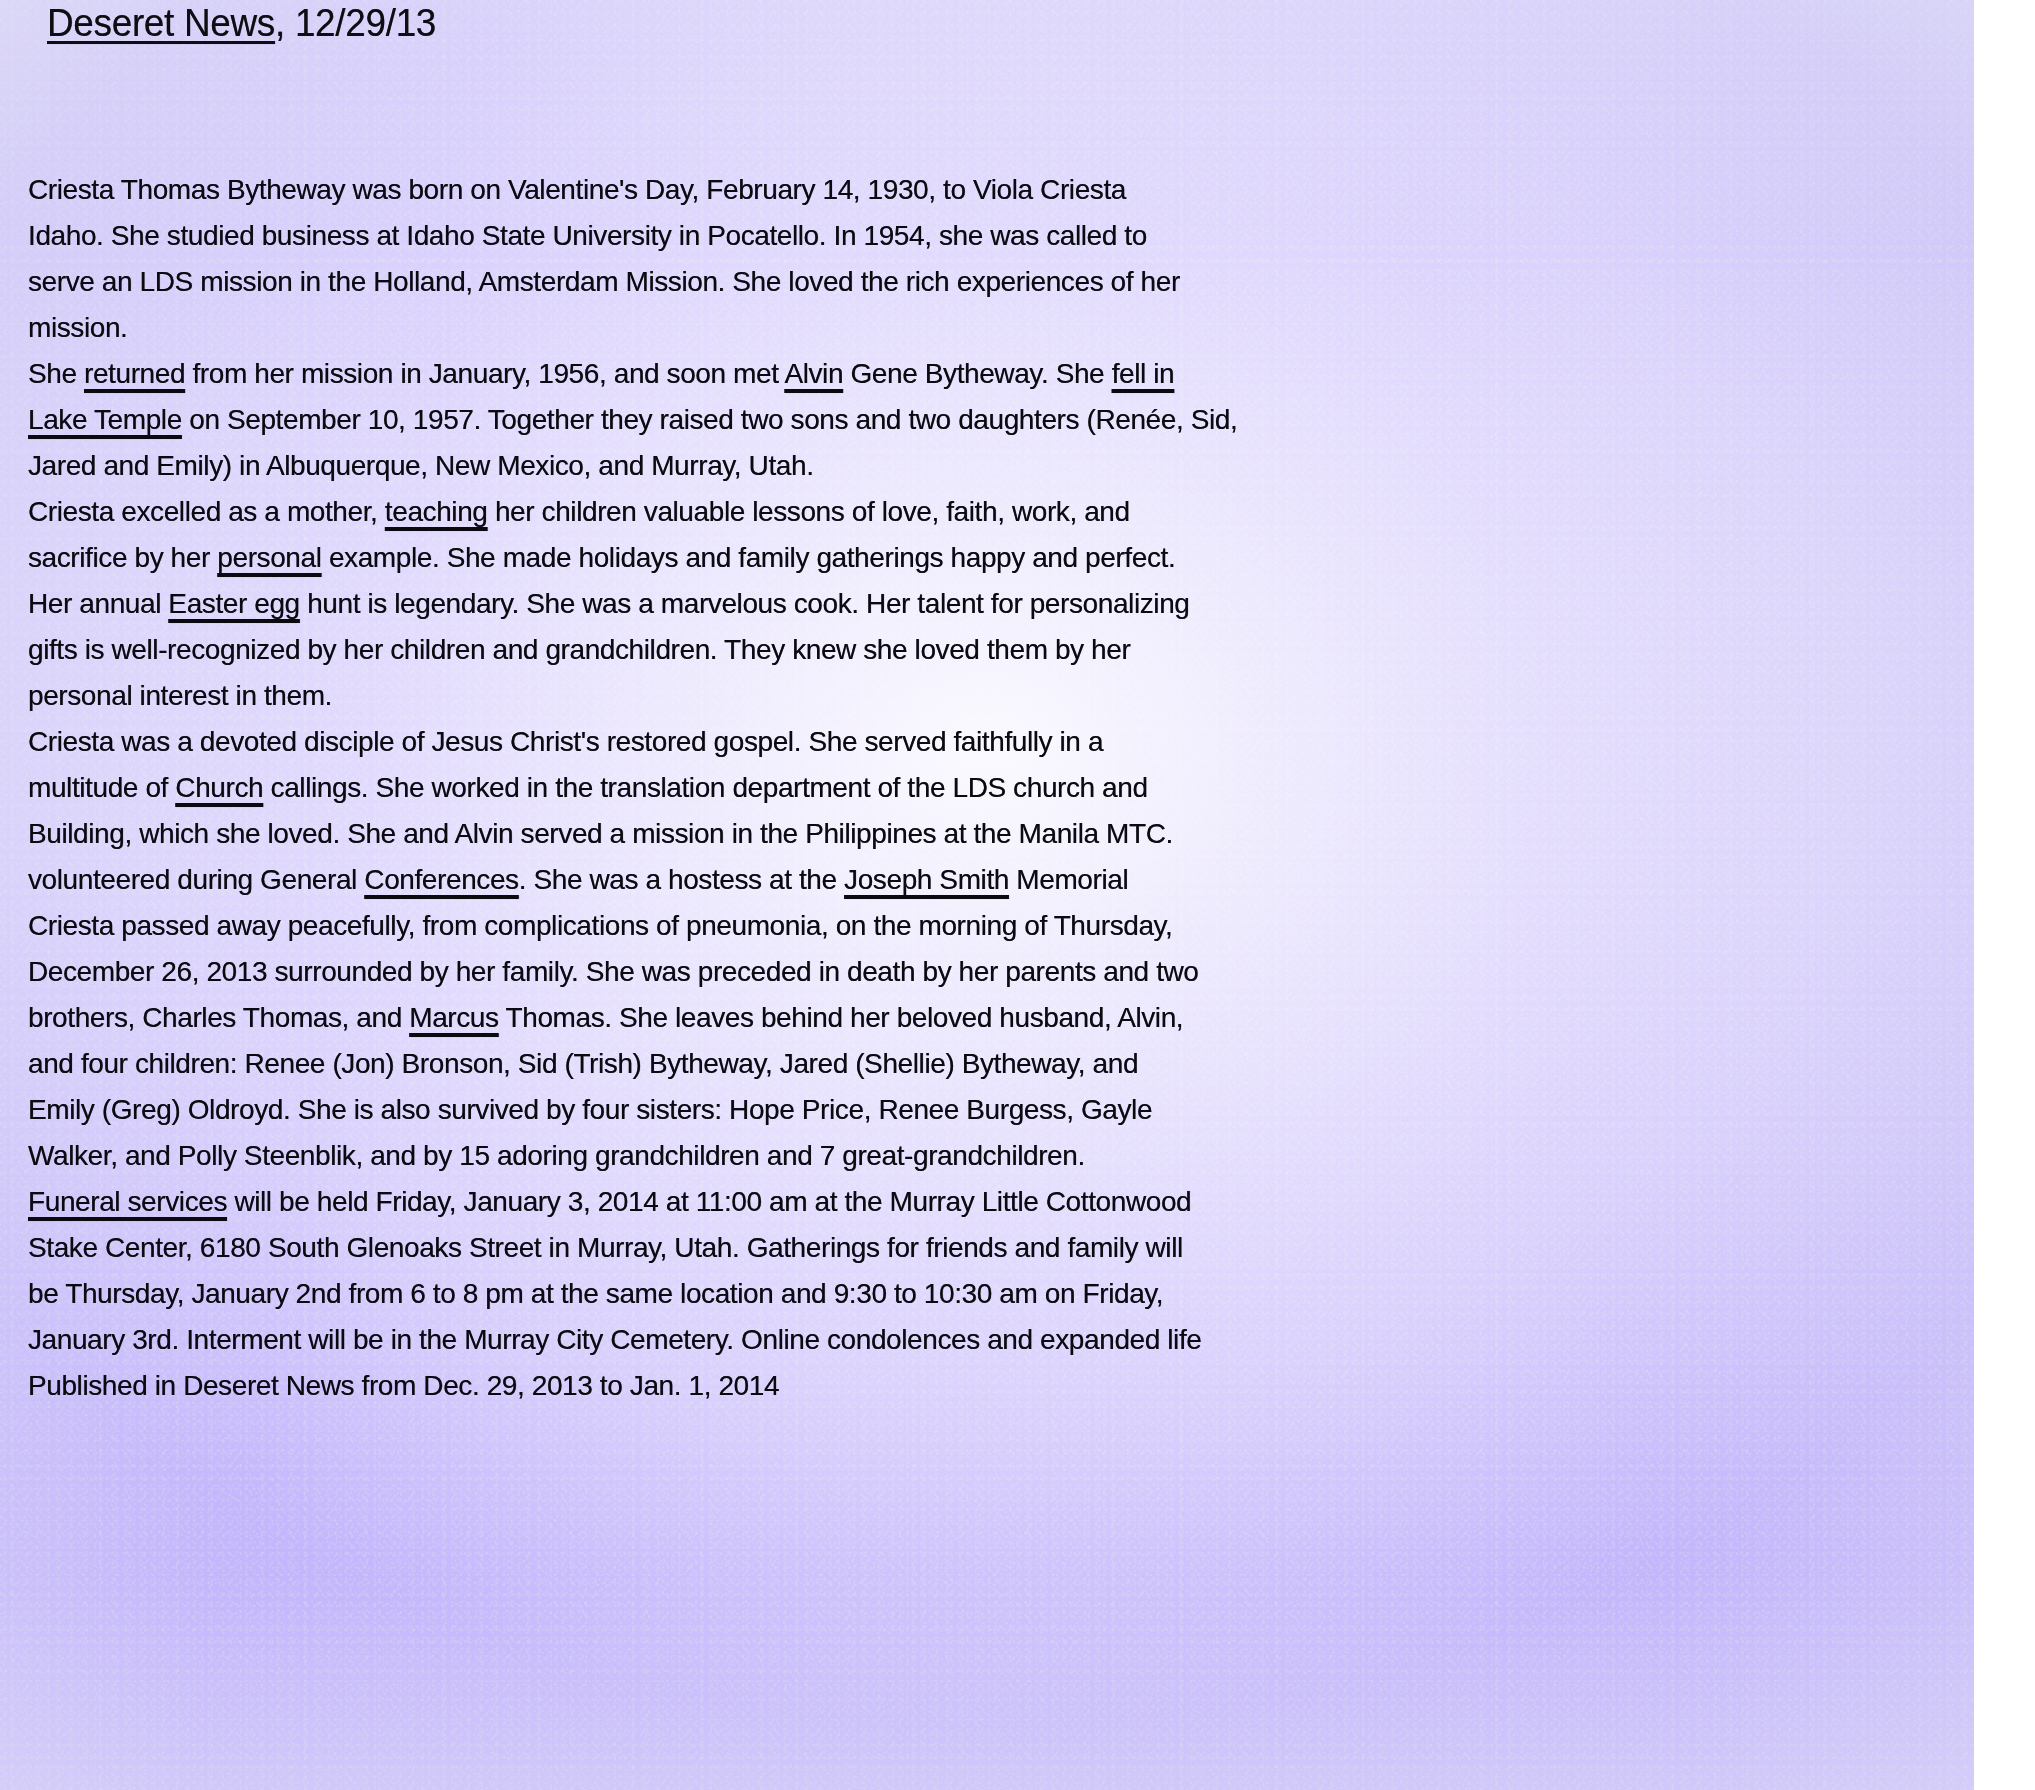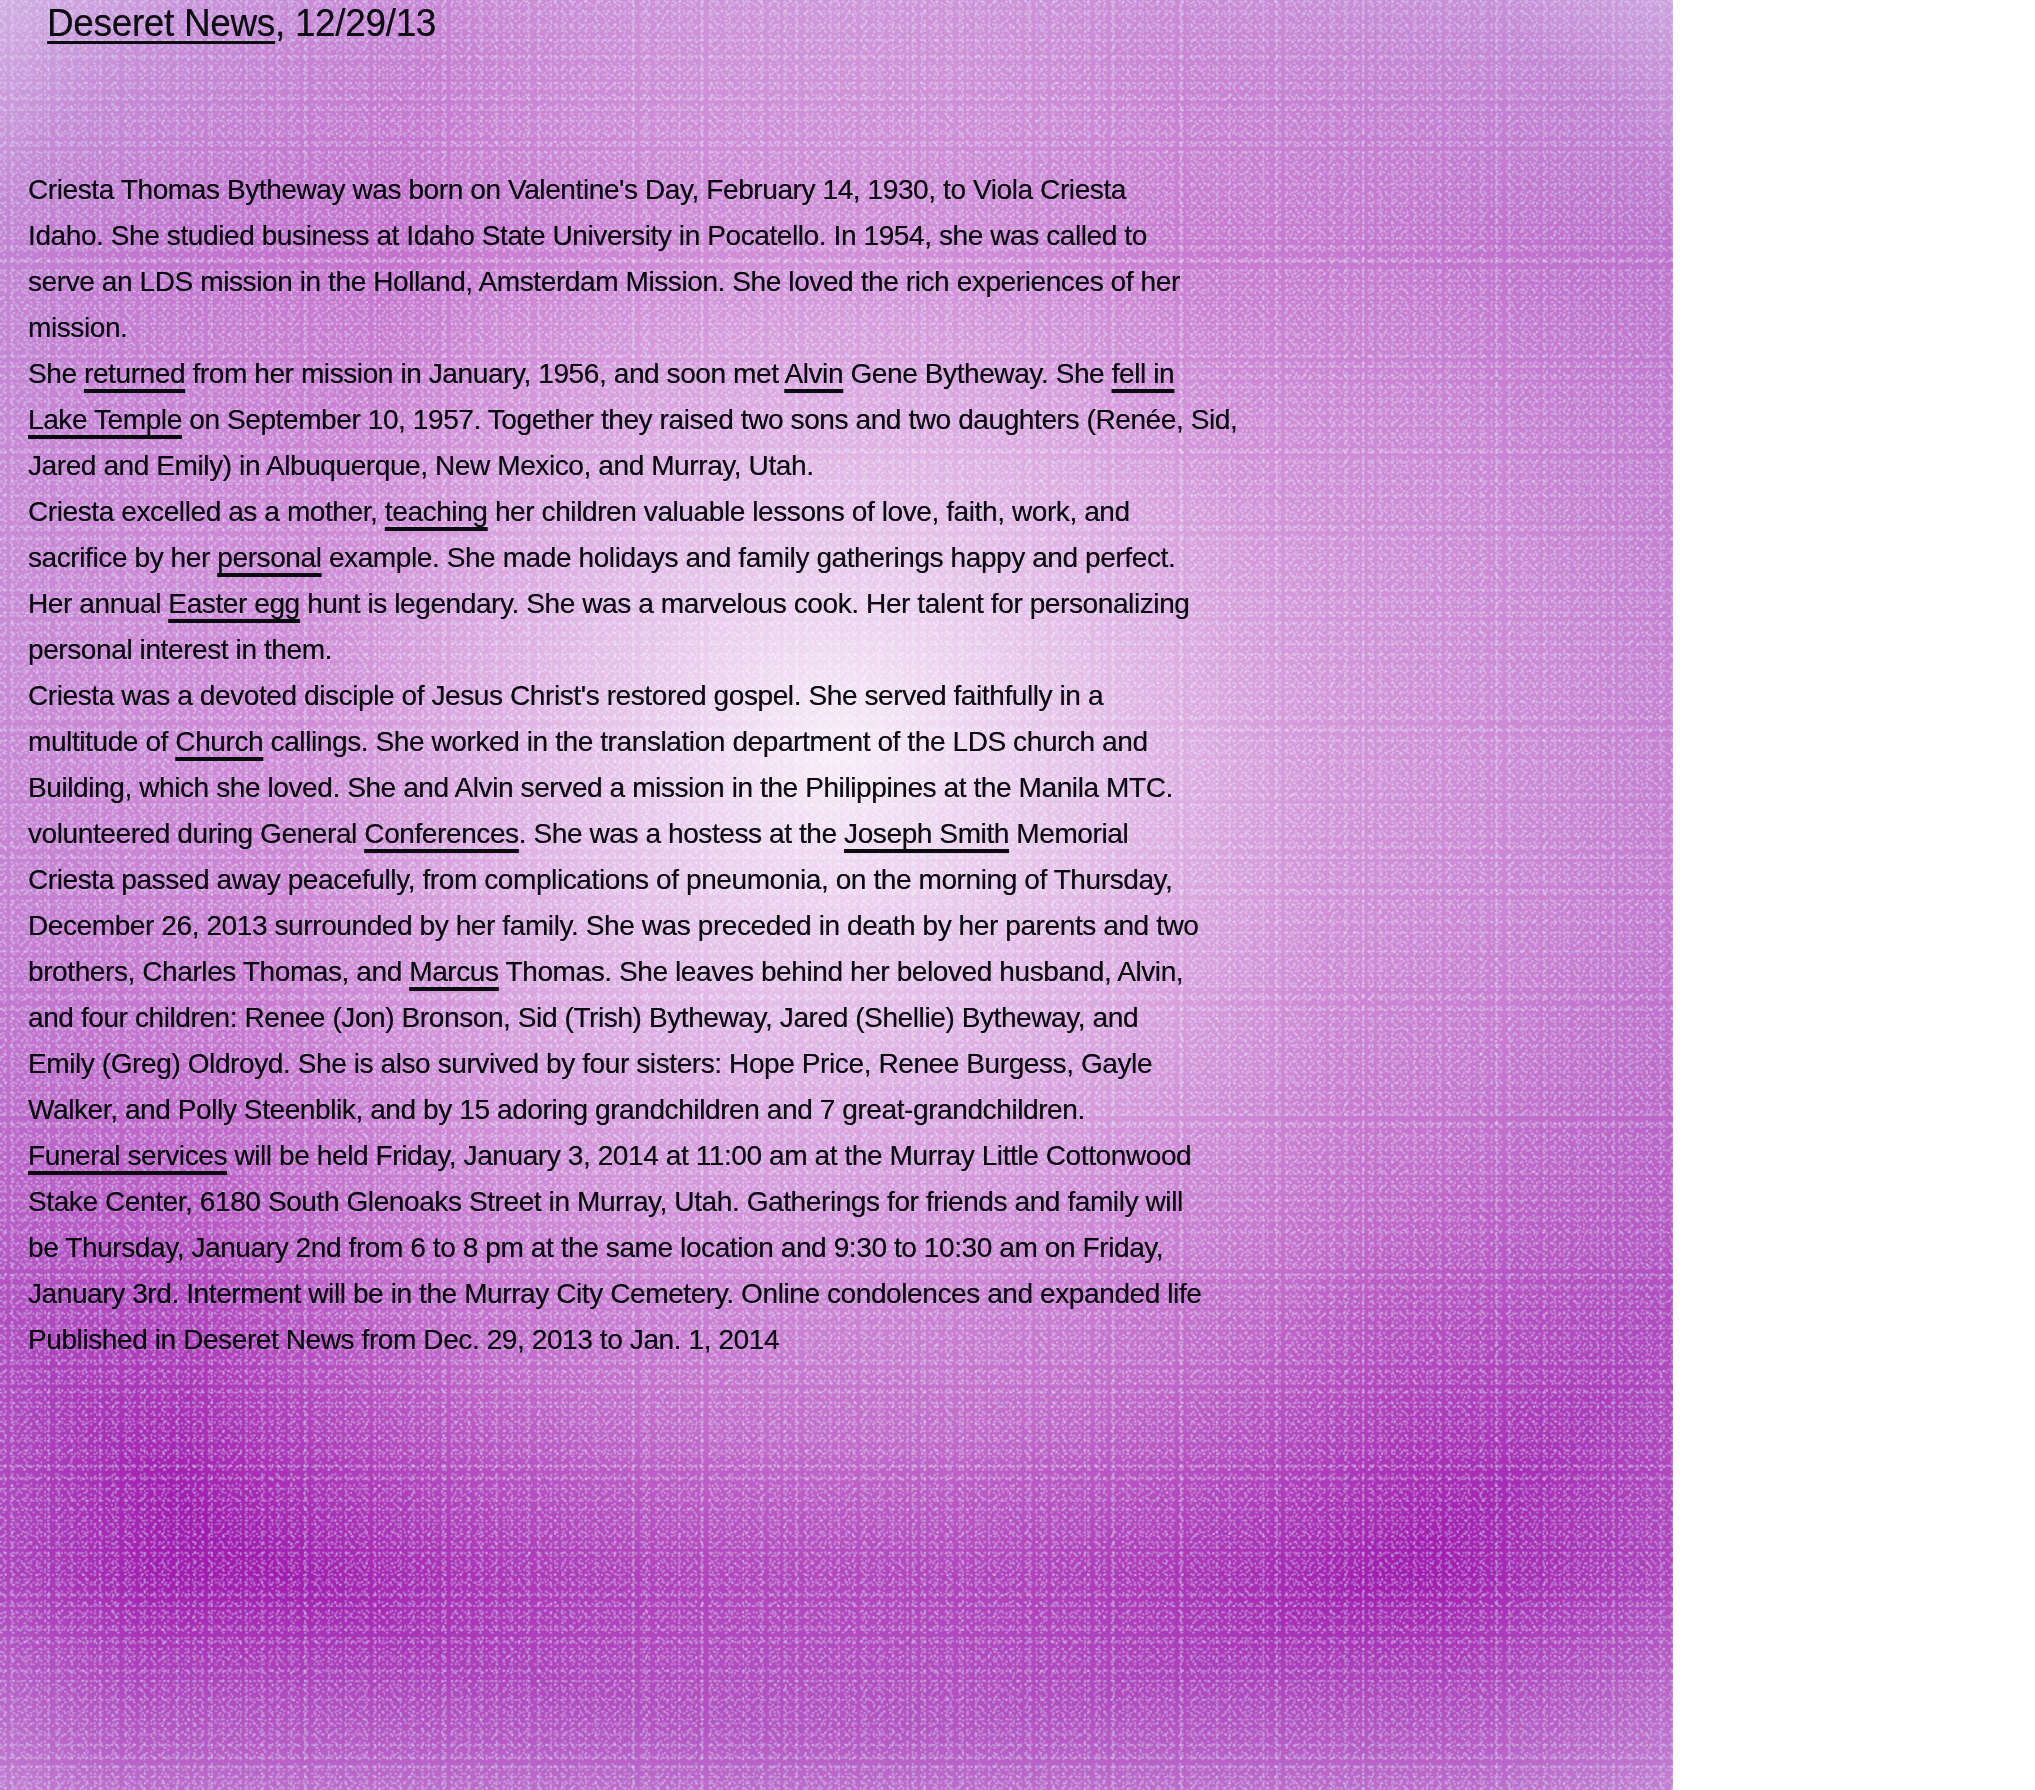--- a/index.html
+++ b/index.html
@@ -6,24 +6,24 @@
   html, body {
     margin: 0;
     padding: 0;
     background: #ffffff;
   }
   body {
     font-family: "Liberation Sans", sans-serif;
   }
   .page {
     position: relative;
-    width: 1673px;
+    width: 1974px;
     height: 1790px;
     box-sizing: border-box;
-    background-color: #a21caf;
+    background-color: #c4b5fd;
     overflow: hidden;
   }
   
   .paper-texture {
     position: absolute;
     inset: 0;
     pointer-events: none;
     background-image:
       radial-gradient(circle at 12% 18%, rgba(208,208,238,0.55) 0 1px, transparent 1.5px),
       radial-gradient(circle at 37% 7%,  rgba(213,213,240,0.50) 0 1px, transparent 1.5px),
@@ -118,20 +118,21 @@
         </p>
         <p>
           <span class="line"><span>She </span><span class="u">returned</span><span> from her mission in January, 1956, and soon met </span><span class="u">Alvin</span><span> Gene Bytheway. She </span><span class="u">fell in</span></span>
           <span class="line"><span class="u">Lake Temple</span><span> on September 10, 1957. Together they raised two sons and two daughters (Renée, Sid,</span></span>
           <span class="line"><span>Jared and Emily) in Albuquerque, New Mexico, and Murray, Utah.</span></span>
         </p>
         <p>
           <span class="line"><span>Criesta excelled as a mother, </span><span class="u">teaching</span><span> her children valuable lessons of love, faith, work, and</span></span>
           <span class="line"><span>sacrifice by her </span><span class="u">personal</span><span> example. She made holidays and family gatherings happy and perfect.</span></span>
           <span class="line"><span>Her annual </span><span class="u">Easter egg</span><span> hunt is legendary. She was a marvelous cook. Her talent for personalizing</span></span>
+          <span class="line"><span>gifts is well-recognized by her children and grandchildren. They knew she loved them by her</span></span>
           <span class="line"><span>personal interest in them.</span></span>
         </p>
         <p>
           <span class="line"><span>Criesta was a devoted disciple of Jesus Christ's restored gospel. She served faithfully in a</span></span>
           <span class="line"><span>multitude of </span><span class="u">Church</span><span> callings. She worked in the translation department of the LDS church and</span></span>
           <span class="line"><span>Building, which she loved. She and Alvin served a mission in the Philippines at the Manila MTC.</span></span>
           <span class="line"><span>volunteered during General </span><span class="u">Conferences</span><span>. She was a hostess at the </span><span class="u">Joseph Smith</span><span> Memorial</span></span>
         </p>
         <p>
           <span class="line"><span>Criesta passed away peacefully, from complications of pneumonia, on the morning of Thursday,</span></span>

